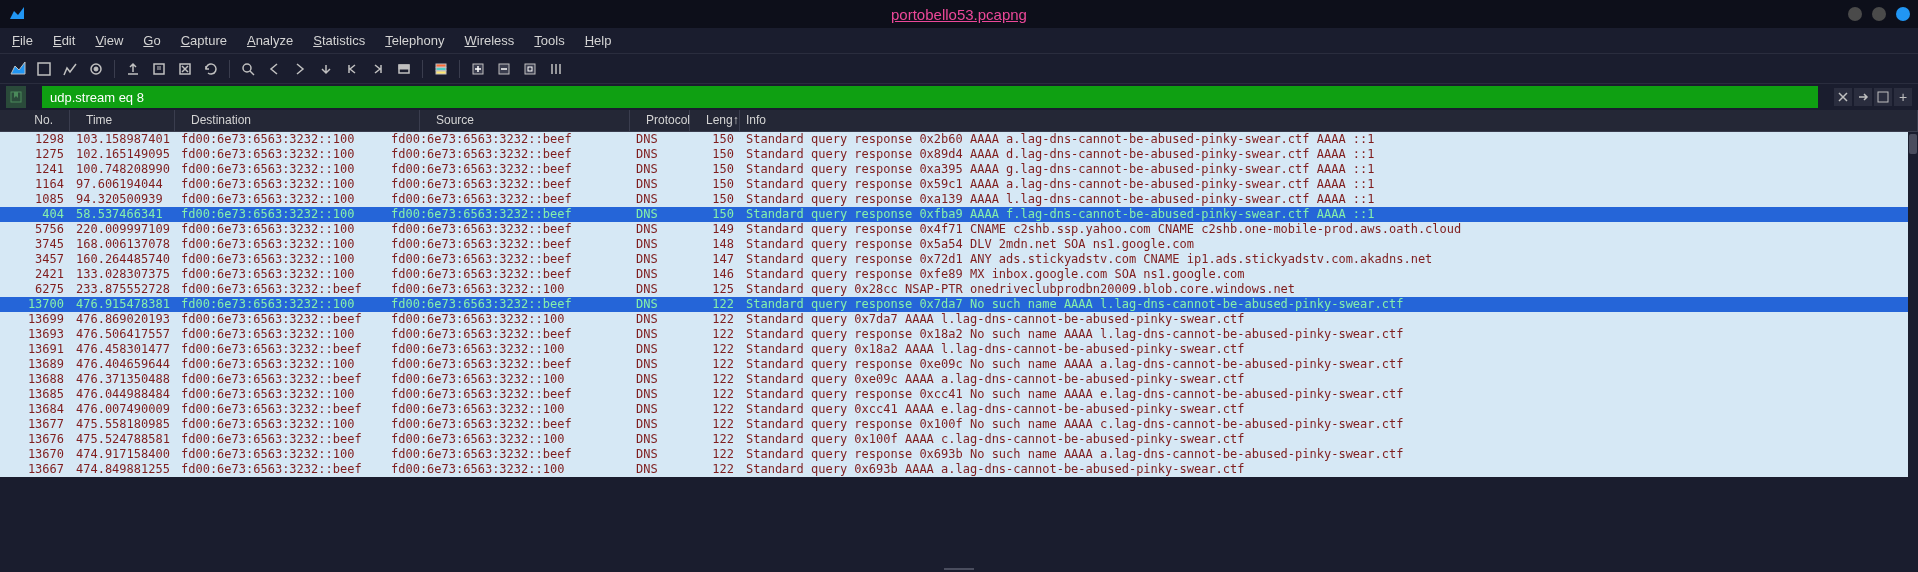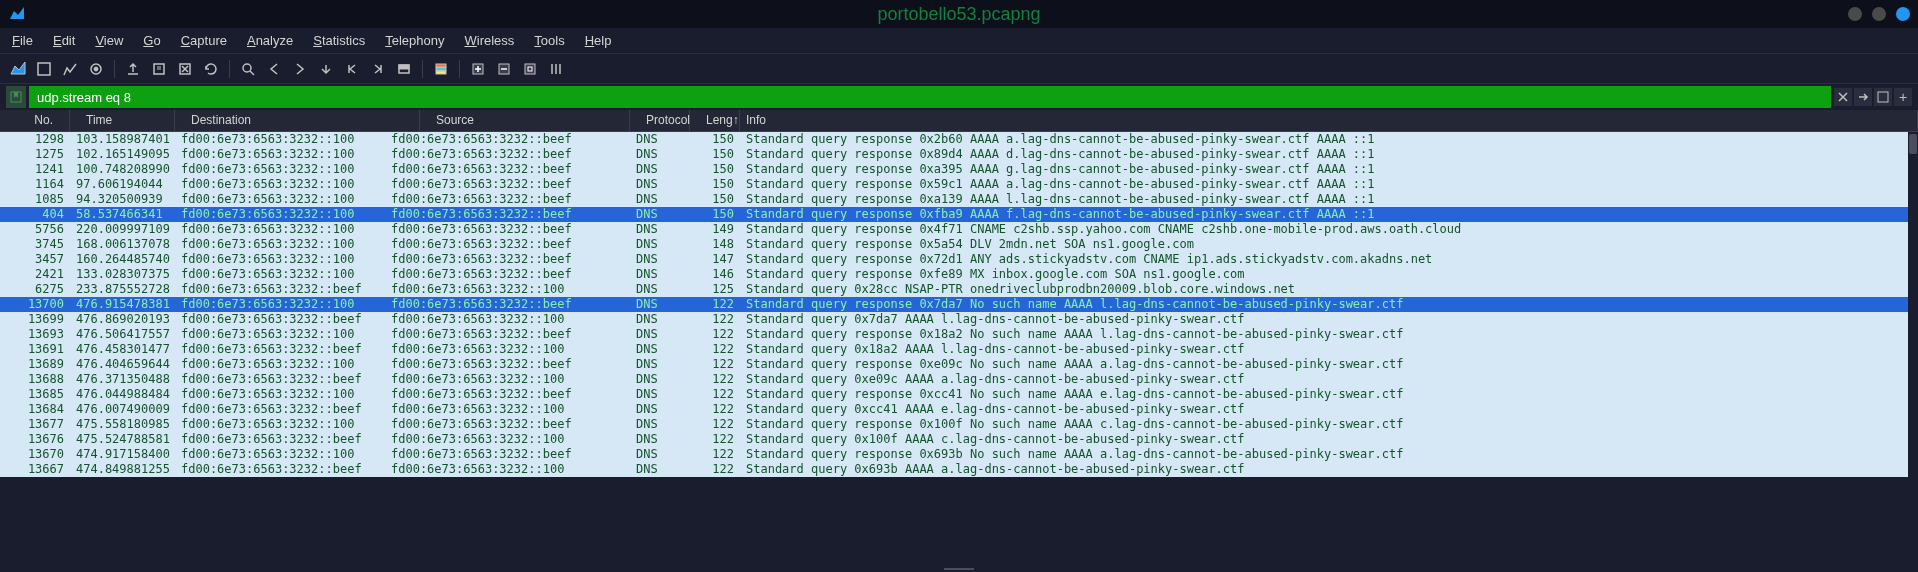--- a/index.html
+++ b/index.html
@@ -21,22 +21,23 @@
   align-items: center;
   justify-content: center;
   position: relative;
 }
 .titlebar-icon {
   position: absolute;
   left: 8px;
   top: 5px;
 }
 .title-text {
-  color: #15803d;
-  font-size: 18px;
+  color: #ec4899;
+  font-size: 15px;
+  text-decoration: underline;
 }
 .window-controls {
   position: absolute;
   right: 8px;
   display: flex;
   gap: 10px;
 }
 .window-btn {
   width: 14px;
   height: 14px;
@@ -83,21 +84,21 @@
   width: 1px;
   height: 18px;
   background: #3a3d4e;
   margin: 0 4px;
 }
 .filter-bar {
   height: 26px;
   display: flex;
   align-items: stretch;
   padding: 2px 6px;
-  gap: 3px;
+  gap: 16px;
 }
 .filter-icon-wrap {
   width: 20px;
   display: flex;
   align-items: center;
   justify-content: center;
   background: #2a4a3a;
 }
 .filter-input {
   flex: 1;
@@ -144,21 +145,21 @@
 .packet-body {
   flex: 1;
   overflow-y: auto;
   position: relative;
 }
 .row {
   display: flex;
   height: 15px;
   font-family: "DejaVu Sans Mono", "Courier New", monospace;
   font-size: 12px;
-  color: #14532d;
+  color: #7f1d1d;
   background: #d6e8f5;
   line-height: 15px;
   white-space: nowrap;
 }
 .row.selected {
   background: #2565d8;
   color: #86efac;
 }
 .cell {
   padding: 0 6px;

